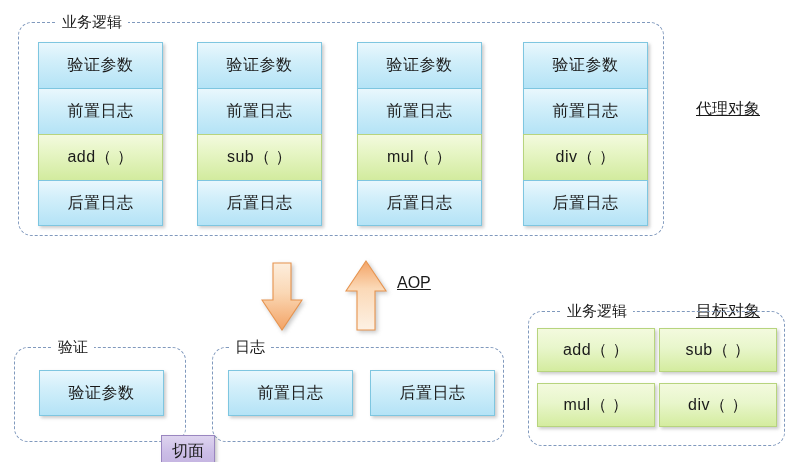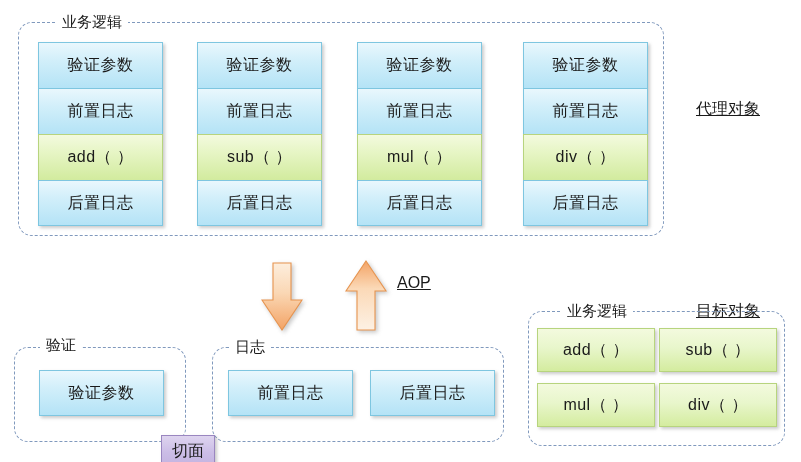--- a/index.html
+++ b/index.html
@@ -187,21 +187,21 @@
       <linearGradient id="gradUp" x1="0" y1="0" x2="0" y2="1">
         <stop offset="0%" stop-color="#f3a365"></stop>
         <stop offset="40%" stop-color="#fbd9b7"></stop>
         <stop offset="100%" stop-color="#fdf1e4"></stop>
       </linearGradient>
     </defs>
     <polygon points="22,1 42,31 31,31 31,70 13,70 13,31 2,31" fill="url(#gradUp)" stroke="#e7944f" stroke-width="1.1"></polygon>
   </svg>
 
   <div class="dashed-group" style="left:14px; top:347px; width:172px; height:95px;"></div>
-  <div class="group-label" style="left:40px; top:338px;font-family:Liberation Mono, monospace;">验证</div>
+  <div class="group-label" style="left:52px; top:338px;">验证</div>
 
   <div class="box blue" style="left:39px; top:370px; width:125px; height:46px;">验证参数</div>
 
   <div class="dashed-group" style="left:212px; top:347px; width:292px; height:95px;"></div>
   <div class="group-label" style="left:229px; top:338px;text-align:right;">日志</div>
 
   <div class="box blue" style="left:228px; top:370px; width:125px; height:46px;">前置日志</div>
 
   <div class="box blue" style="left:370px; top:370px; width:125px; height:46px;">后置日志</div>
 

